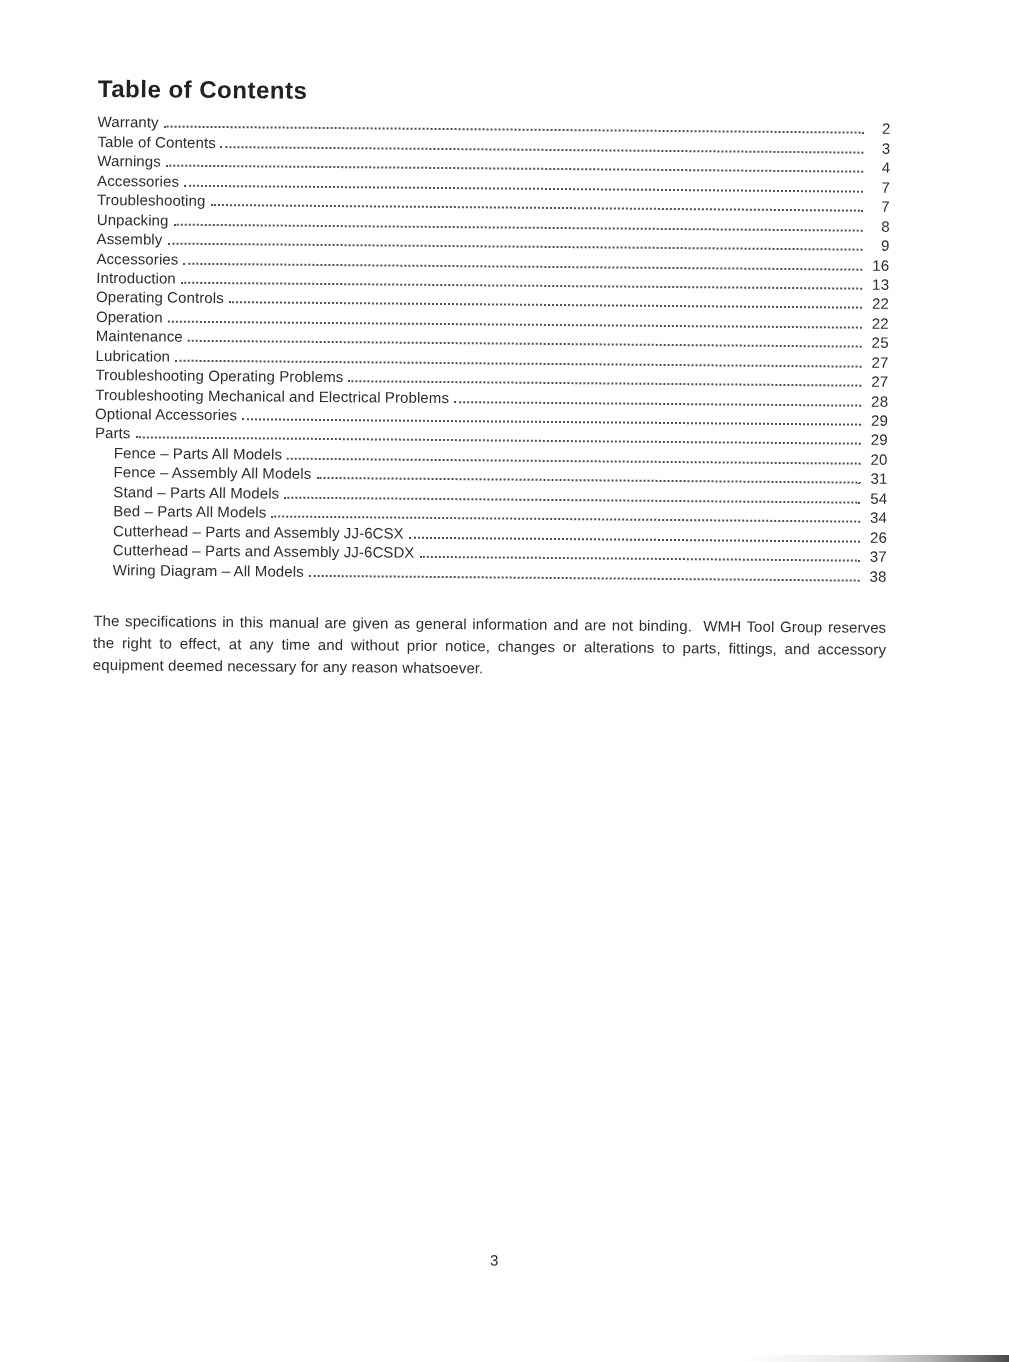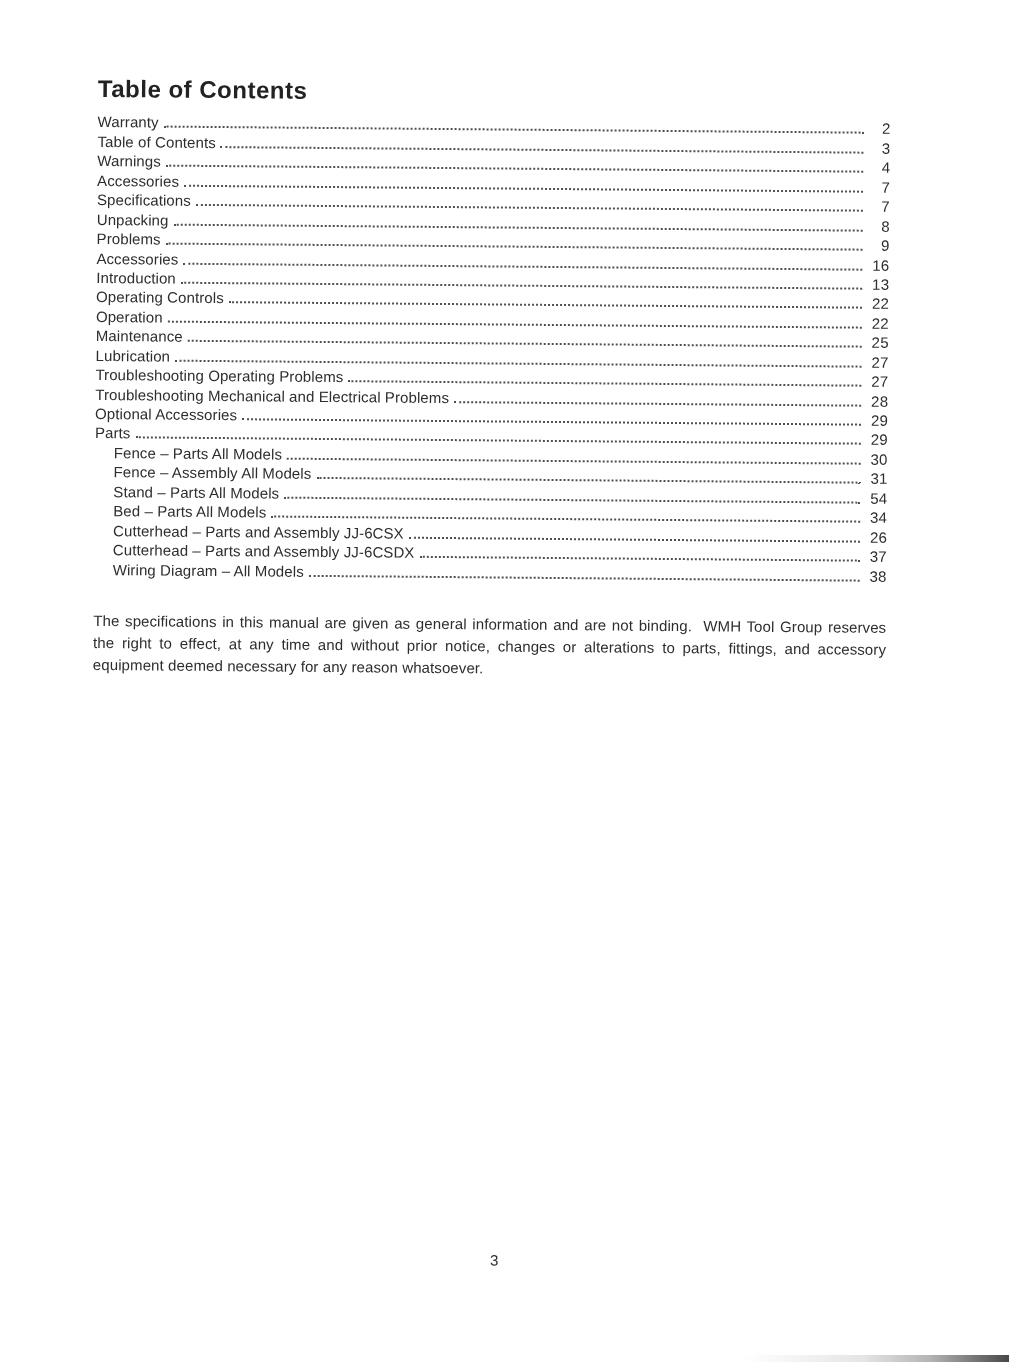--- a/index.html
+++ b/index.html
@@ -62,31 +62,31 @@
     <span class="toc-label">Warnings</span>
     <span class="toc-dots"></span>
     <span class="toc-page">4</span>
   </div>
         <div class="toc-row">
     <span class="toc-label">Accessories</span>
     <span class="toc-dots"></span>
     <span class="toc-page">7</span>
   </div>
         <div class="toc-row">
-    <span class="toc-label">Specifications</span>
+    <span class="toc-label">Troubleshooting</span>
     <span class="toc-dots"></span>
     <span class="toc-page">7</span>
   </div>
         <div class="toc-row">
     <span class="toc-label">Unpacking</span>
     <span class="toc-dots"></span>
     <span class="toc-page">8</span>
   </div>
         <div class="toc-row">
-    <span class="toc-label">Problems</span>
+    <span class="toc-label">Assembly</span>
     <span class="toc-dots"></span>
     <span class="toc-page">9</span>
   </div>
         <div class="toc-row">
     <span class="toc-label">Accessories</span>
     <span class="toc-dots"></span>
     <span class="toc-page">16</span>
   </div>
         <div class="toc-row">
     <span class="toc-label">Introduction</span>
@@ -129,21 +129,21 @@
     <span class="toc-page">29</span>
   </div>
         <div class="toc-row">
     <span class="toc-label">Parts</span>
     <span class="toc-dots"></span>
     <span class="toc-page">29</span>
   </div>
         <div class="toc-row indent">
     <span class="toc-label">Fence – Parts All Models</span>
     <span class="toc-dots"></span>
-    <span class="toc-page">30</span>
+    <span class="toc-page">20</span>
   </div>
         <div class="toc-row indent">
     <span class="toc-label">Fence – Assembly All Models</span>
     <span class="toc-dots"></span>
     <span class="toc-page">31</span>
   </div>
         <div class="toc-row indent">
     <span class="toc-label">Stand – Parts All Models</span>
     <span class="toc-dots"></span>
     <span class="toc-page">54</span>

